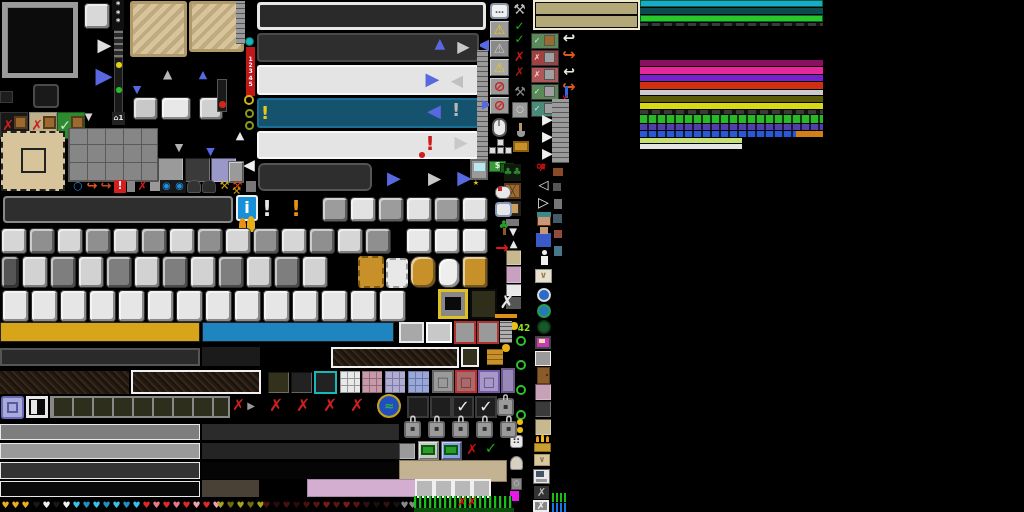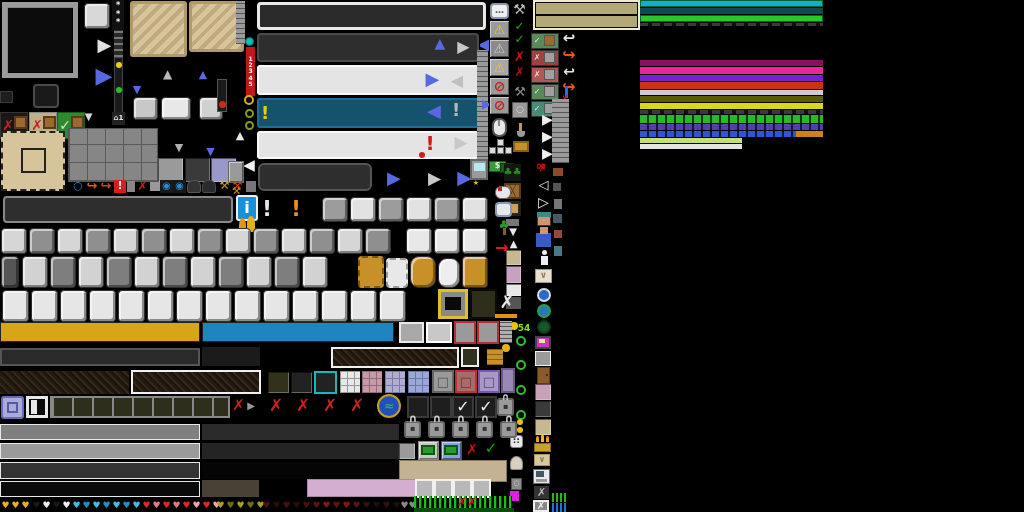--- a/index.html
+++ b/index.html
@@ -176,21 +176,21 @@
     <div class="sp" style="left: 504px; top: 201px; width: 17px; height: 15px; background: rgb(58, 42, 26); border: 2px solid rgb(34, 34, 34);"></div>
     <div class="sp" style="left: 508px; top: 204px; width: 10px; height: 9px; background: rgb(200, 160, 96);"></div>
     <div class="sp" style="left: 506px; top: 219px; width: 13px; height: 7px; background: rgb(119, 119, 119);"></div>
     <div class="sp" style="left: 506px; top: 227px; width: 14px; height: 10px; color: rgb(232, 232, 232); font-size: 10px;">▼</div>
     <div class="sp" style="left: 507px; top: 239px; width: 13px; height: 10px; color: rgb(232, 232, 232); font-size: 10px;">▲</div>
     <div class="sp slot" style="left: 506px; top: 250px; width: 15px; height: 15px; background: rgb(200, 184, 144);"></div>
     <div class="sp slot" style="left: 506px; top: 266px; width: 15px; height: 17px; background: rgb(200, 160, 192);"></div>
     <div class="sp slot" style="left: 506px; top: 284px; width: 15px; height: 12px; background: rgb(232, 232, 232);"></div>
     <div class="sp" style="left: 506px; top: 297px; width: 15px; height: 12px; background: rgb(85, 85, 85);"></div>
     <div class="sp" style="left: 510px; top: 322px; width: 8px; height: 8px; background: rgb(232, 192, 24); border-radius: 50%;"></div>
-    <div class="sp" style="left: 517px; top: 323px; width: 14px; height: 11px; color: rgb(138, 224, 24); font-size: 9px;">54</div>
+    <div class="sp" style="left: 517px; top: 323px; width: 14px; height: 11px; color: rgb(138, 224, 24); font-size: 9px;">42</div>
     <div class="sp" style="left: 516px; top: 336px; width: 10px; height: 10px; border: 2px solid rgb(48, 192, 48); border-radius: 50%;"></div>
     <div class="sp" style="left: 516px; top: 360px; width: 10px; height: 10px; border: 2px solid rgb(48, 192, 48); border-radius: 50%;"></div>
     <div class="sp" style="left: 516px; top: 385px; width: 10px; height: 10px; border: 2px solid rgb(48, 192, 48); border-radius: 50%;"></div>
     <div class="sp" style="left: 516px; top: 410px; width: 10px; height: 10px; border: 2px solid rgb(48, 192, 48); border-radius: 50%;"></div>
     <div class="sp" style="left: 510px; top: 435px; width: 13px; height: 13px; background: rgb(232, 232, 232); border: 1px solid rgb(136, 136, 136); border-radius: 3px; color: rgb(51, 51, 51); font-size: 9px;">∷</div>
     <div class="sp" style="left: 510px; top: 456px; width: 13px; height: 14px; background: rgb(216, 208, 192); border: 1px solid rgb(136, 136, 136); border-radius: 50% 50% 20% 20%;"></div>
     <div class="sp" style="left: 511px; top: 478px; width: 11px; height: 12px; background: rgb(136, 136, 136); border: 1px solid rgb(85, 85, 85); color: rgb(221, 221, 221); font-size: 7px;">○</div>
     <div class="sp" style="left: 537px; top: 163px; width: 12px; height: 10px; color: rgb(204, 16, 16); font-size: 10px;">✗</div>
     <div class="sp" style="left: 537px; top: 177px; width: 13px; height: 15px; color: rgb(232, 232, 232); font-size: 13px;">◁</div>
     <div class="sp" style="left: 537px; top: 194px; width: 13px; height: 17px; color: rgb(232, 232, 232); font-size: 14px;">▷</div>

